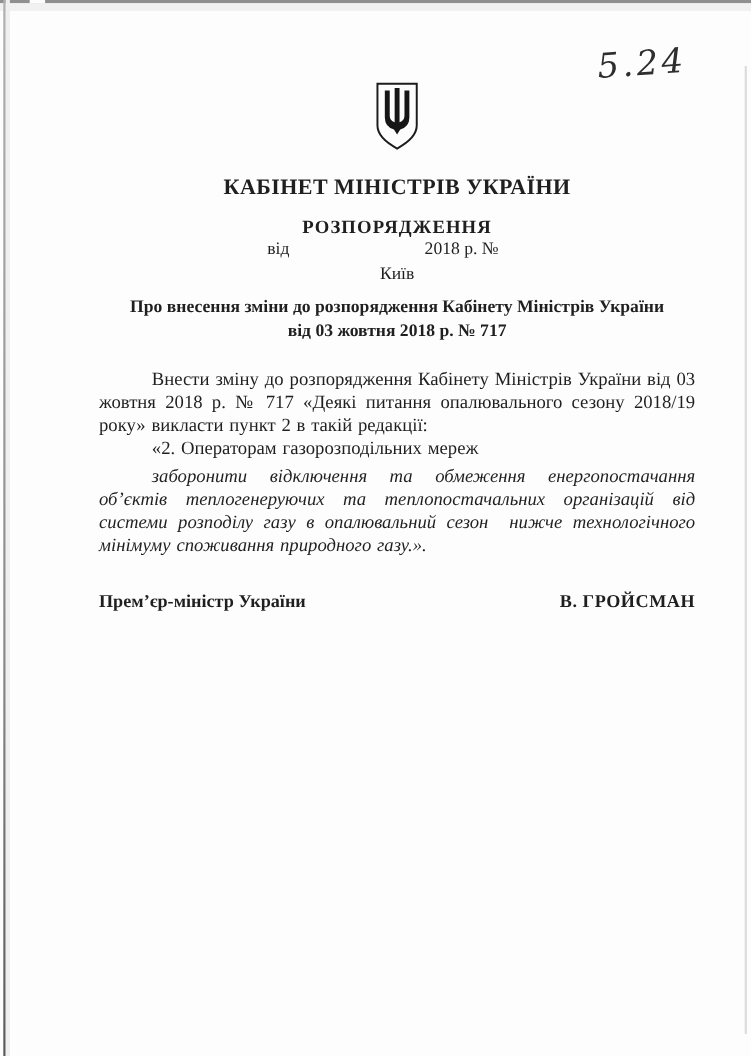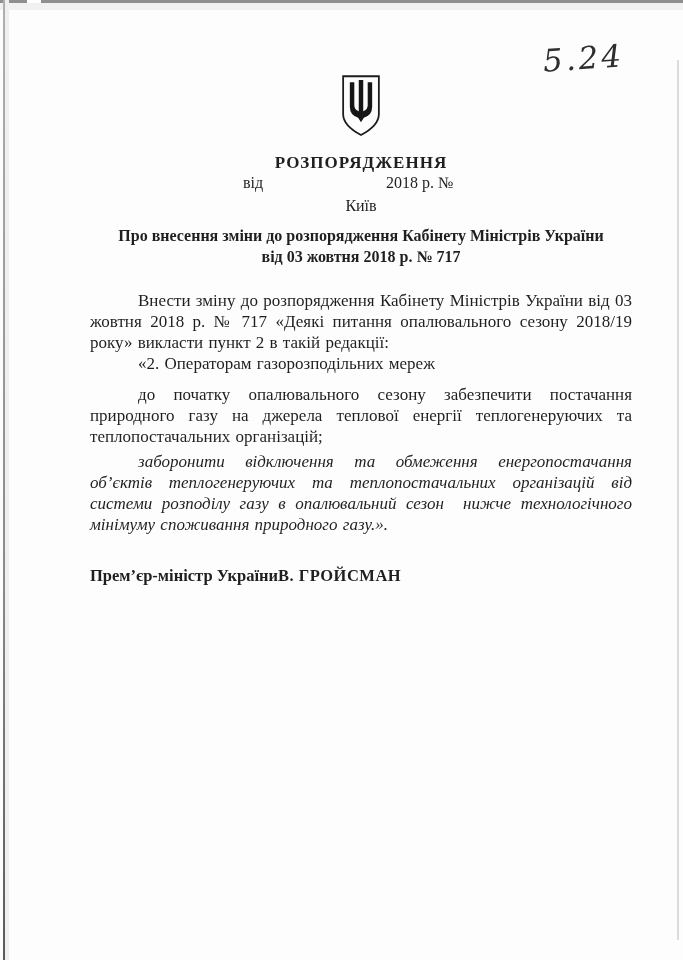--- a/index.html
+++ b/index.html
@@ -43,21 +43,21 @@
   .doc-title{margin-top:9px;text-align:center;font-weight:bold;
        font-size:16px;line-height:21px;font-family:Liberation Serif, serif;}
 
   .para{margin:0;font-size:17px;line-height:21px;text-align:justify;
         text-indent:48px;word-spacing:1px;}
   .p1{margin-top:23px;}
   .p2{}
   .p3{margin-top:10px;}
   .p4{margin-top:4px;font-style:italic;}
 
-  .signature{display:flex;justify-content:flex-start;align-items:baseline;
+  .signature{display:flex;justify-content:space-between;align-items:baseline;
        margin-top:31px;font-weight:bold;font-size:16.5px;}
   .signature .name{letter-spacing:.5px;}
 </style>
 </head>
 <body>
 
 <div class="scan">
 
   <div class="edge-top"></div>
   <div class="edge-top-notch"></div>
@@ -72,40 +72,40 @@
 
     <div class="emblem">
       <svg viewBox="0 0 60 86" xmlns="http://www.w3.org/2000/svg">
         <path d="M6 3 H54 V54 Q54 69 30 82 Q6 69 6 54 Z" fill="#fdfdfd" stroke="#1c1c1c" stroke-width="2.4"></path>
         <path d="M15 11 h6 v31 q0 6 6 8 v9 q-12 -3 -12 -15 z" fill="#161616"></path>
         <path d="M39 11 h6 v33 q0 12 -12 15 v-9 q6 -2 6 -8 z" fill="#161616"></path>
         <path d="M27 8 h6 v42 l5 2 -8 13 -8 -13 5 -2 z" fill="#161616"></path>
       </svg>
     </div>
 
+    <h1 class="org">КАБІНЕТ МІНІСТРІВ УКРАЇНИ</h1>
 
     <h2 class="doctype">РОЗПОРЯДЖЕННЯ</h2>
 
     <div class="dateline">
       <span class="from">від</span>
       <span class="year">2018 р.  №</span>
     </div>
 
     <div class="city">Київ</div>
 
     <div class="doc-title">
       <div>Про внесення зміни до розпорядження Кабінету Міністрів України</div>
       <div>від 03 жовтня 2018 р. № 717</div>
     </div>
 
     <p class="para p1">Внести зміну до розпорядження Кабінету Міністрів України від 03 жовтня 2018 р. № 717 «Деякі питання опалювального сезону 2018/19 року» викласти пункт 2 в такій редакції:</p>
 
     <p class="para p2">«2. Операторам газорозподільних мереж</p>
 
-    <p class="para p3">до початку опалювального сезону забезпечити постачання природного газу на джерела теплової енергії теплогенеруючих та теплопостачальних організацій;</p>
 
     <p class="para p4">заборонити відключення та обмеження енергопостачання об’єктів теплогенеруючих та теплопостачальних організацій від системи розподілу газу в опалювальний сезон &nbsp;нижче технологічного мінімуму споживання природного газу.».</p>
 
     <div class="signature">
       <span class="position">Прем’єр-міністр України</span>
       <span class="name">В. ГРОЙСМАН</span>
     </div>
 
   </div>
 </div>

